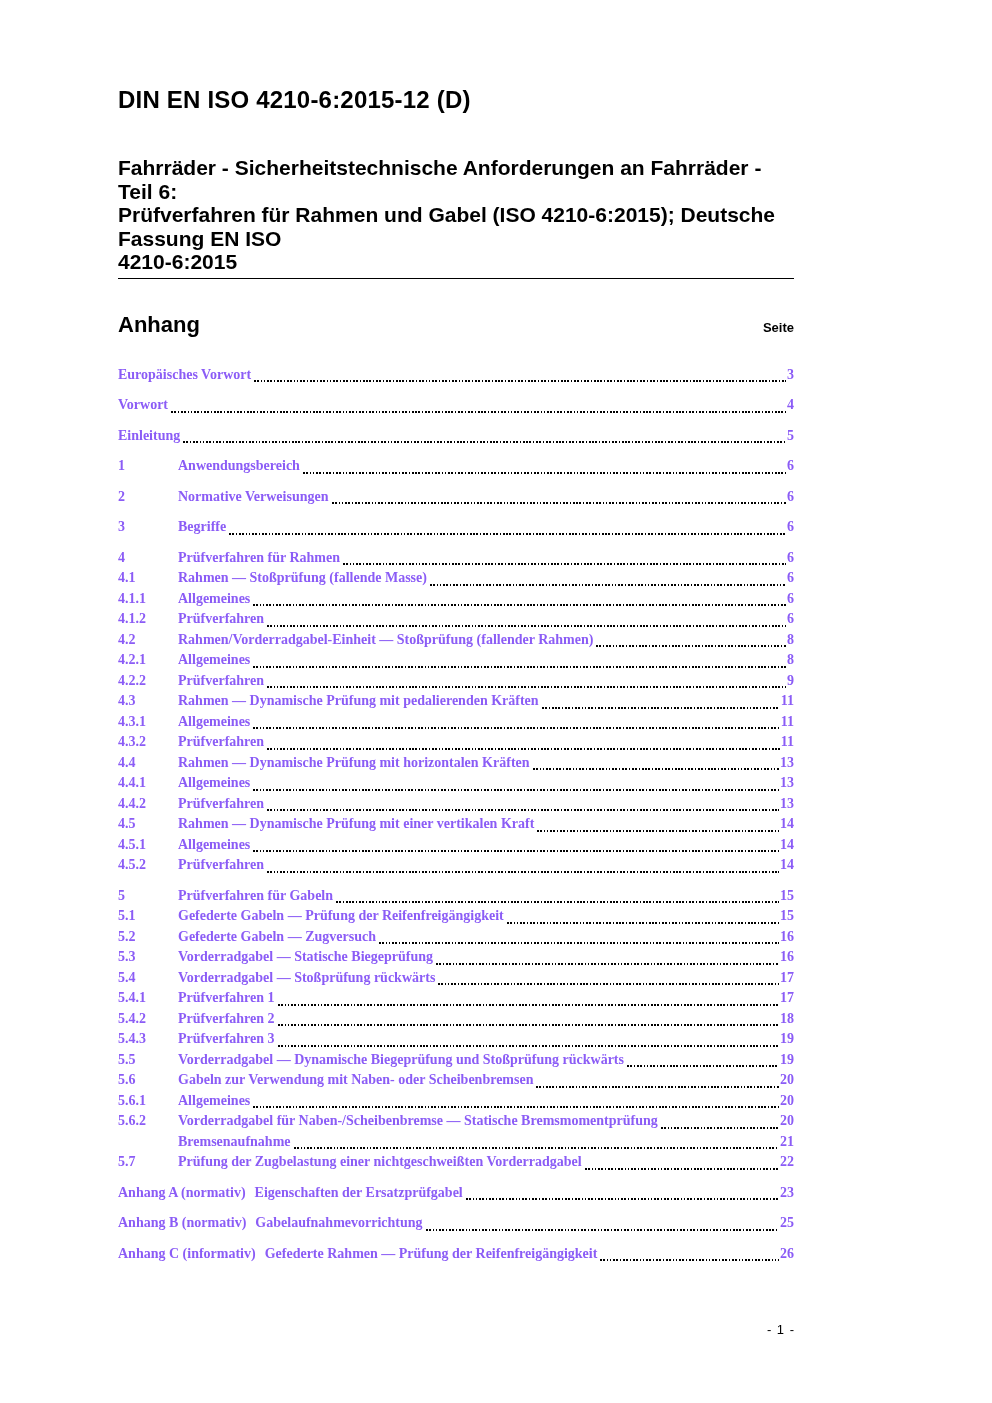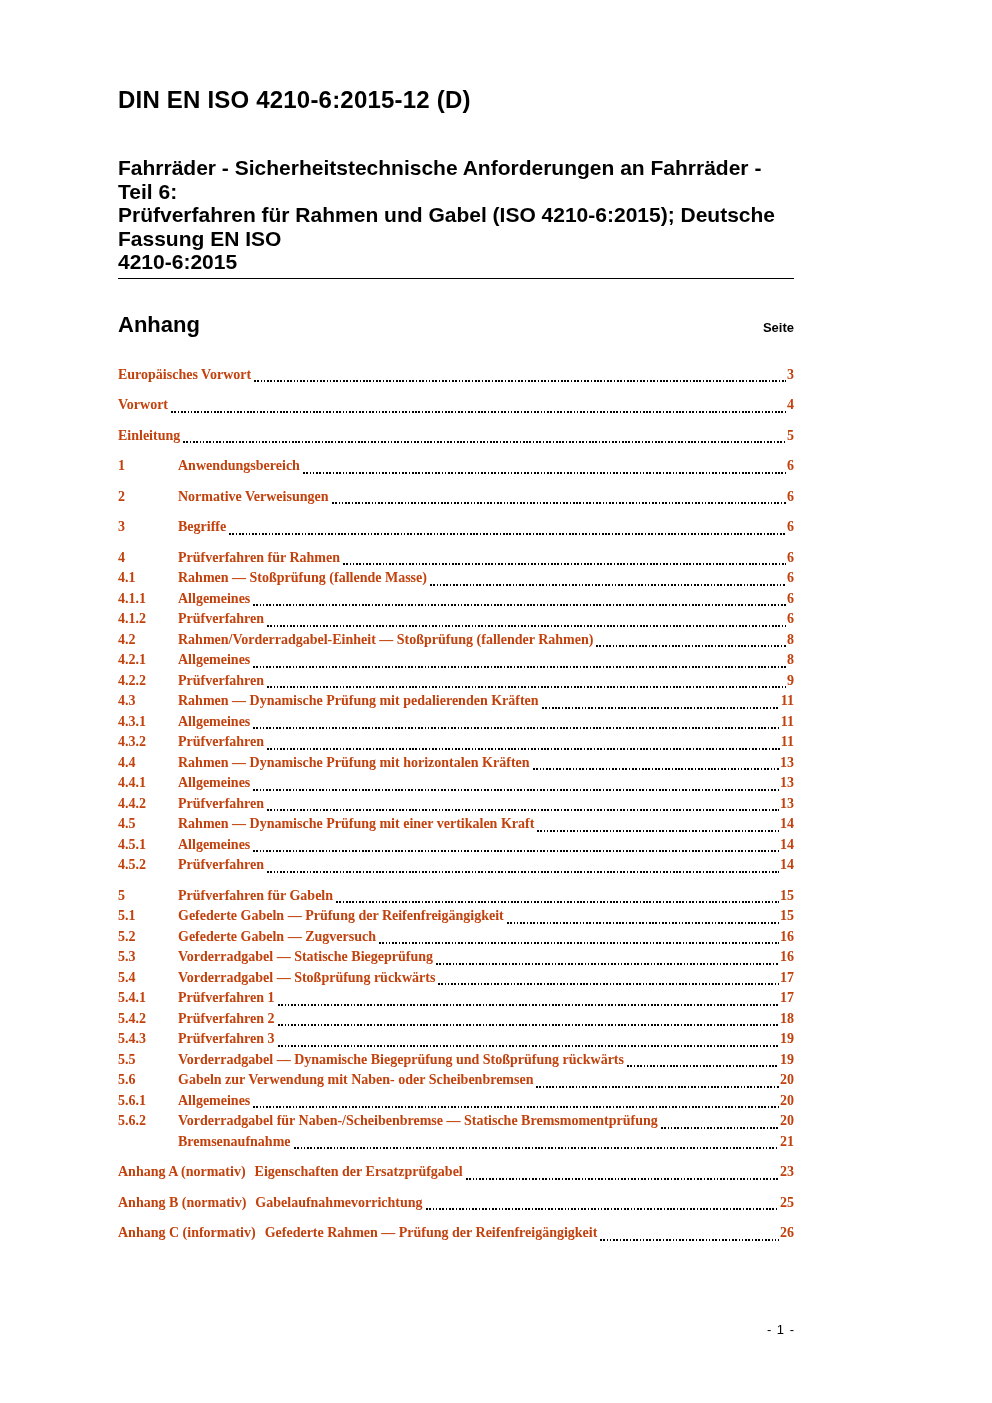--- a/index.html
+++ b/index.html
@@ -53,21 +53,21 @@
   .toc {
     margin-top: 27px;
   }
   .toc-row {
     display: flex;
     align-items: baseline;
     font-family: "Liberation Serif", serif;
     font-weight: bold;
     font-size: 14px;
     line-height: 20.5px;
-    color: #c2410c;
+    color: #8b5cf6;
   }
   .toc-row.front, .toc-row.chapter, .toc-row.annex { margin-top: 10px; }
   .toc:first-child { margin-top: 0; }
   .toc-num {
     flex: 0 0 60px;
     white-space: pre;
   }
   .toc-annex-label {
     white-space: pre;
     margin-right: 9px;
@@ -318,20 +318,26 @@
         <span class="toc-title">Vorderradgabel für Naben-/Scheibenbremse — Statische Bremsmomentprüfung</span>
         <span class="toc-dots"></span>
         <span class="toc-page">20</span>
       </div>
       <div class="toc-row wrap">
         <span class="toc-num"></span>
         <span class="toc-title">Bremsenaufnahme</span>
         <span class="toc-dots"></span>
         <span class="toc-page">21</span>
       </div>
+      <div class="toc-row sub">
+        <span class="toc-num">5.7</span>
+        <span class="toc-title">Prüfung der Zugbelastung einer nichtgeschweißten Vorderradgabel</span>
+        <span class="toc-dots"></span>
+        <span class="toc-page">22</span>
+      </div>
       <div class="toc-row annex">
         <span class="toc-annex-label">Anhang A (normativ)</span>
         <span class="toc-title">Eigenschaften der Ersatzprüfgabel</span>
         <span class="toc-dots"></span>
         <span class="toc-page">23</span>
       </div>
       <div class="toc-row annex">
         <span class="toc-annex-label">Anhang B (normativ)</span>
         <span class="toc-title">Gabelaufnahmevorrichtung</span>
         <span class="toc-dots"></span>

